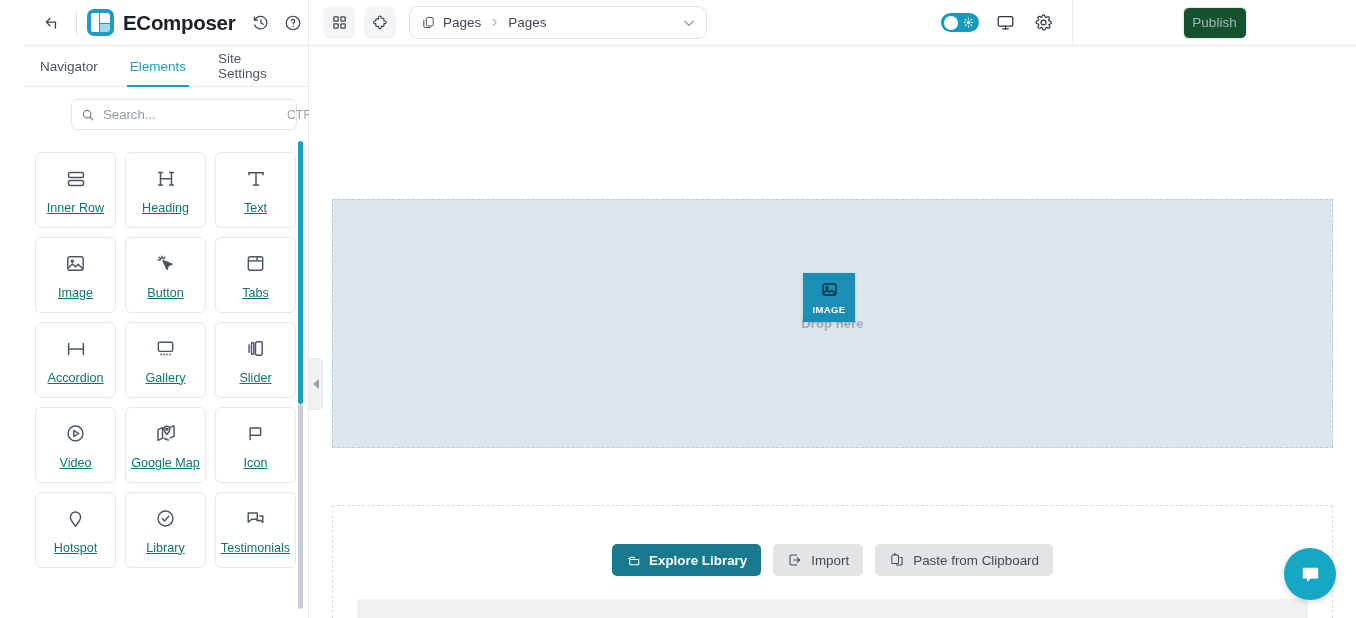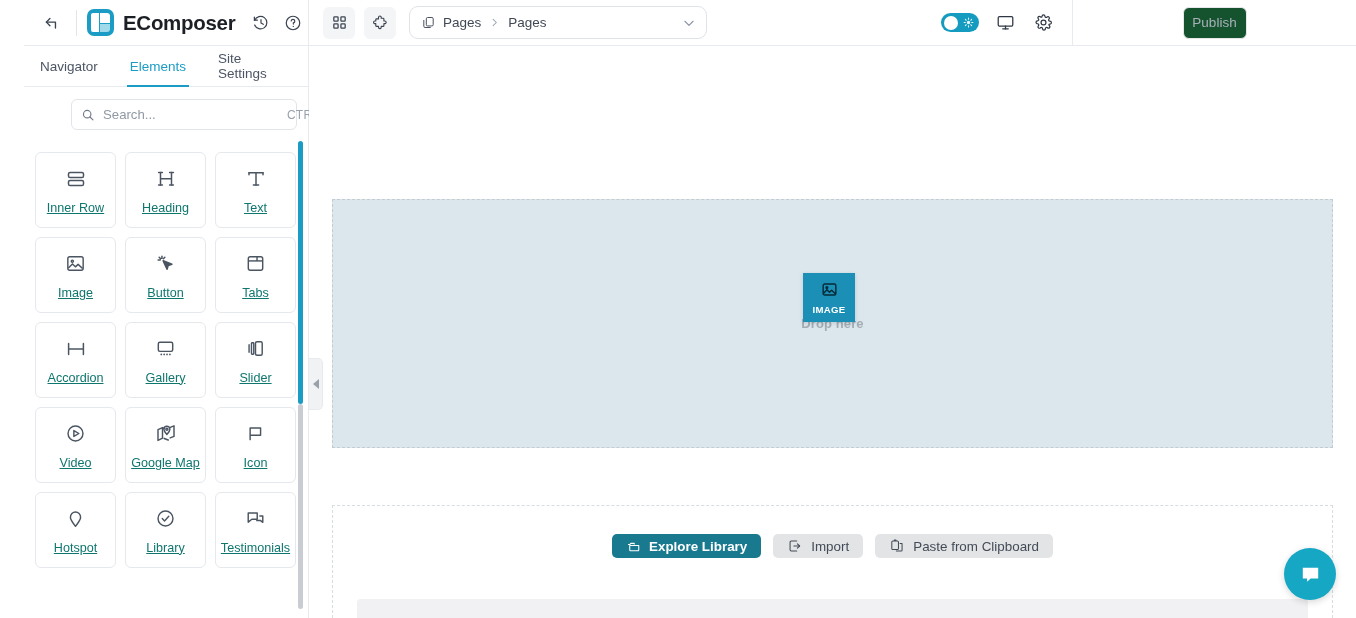--- a/index.html
+++ b/index.html
@@ -211,23 +211,24 @@
 
   .lower-section {
     position: absolute; left: 0; right: 0; top: 459px; bottom: -40px;
     border: 1px dashed #d8dde2; border-bottom: none;
   }
   .lib-row {
     position: absolute; top: 28px; left: 0; right: 0;
     display: flex; align-items: center; justify-content: center; gap: 12px;
   }
   .btn {
-    height: 24px; border-radius: 5px; display: flex; align-items: center;
+    height: 32px; border-radius: 5px; display: flex; align-items: center;
     gap: 8px; padding: 0 14px; font-size: 13.4px; cursor: pointer;
     font-weight: bold;
+    margin-top: 10px;
   }
   .btn-primary { background: #18798f; color: #ffffff; }
   .btn-soft { background: #e3e4e6; color: #434b57; font-weight: normal; }
   .btn .b-ico { display: flex; align-items: center; }
   .gray-panel {
     position: absolute; left: 24px; right: 24px; top: 93px; height: 60px;
     background: #f1f1f4; border-radius: 4px 4px 0 0;
   }
 
   .chat-fab {

